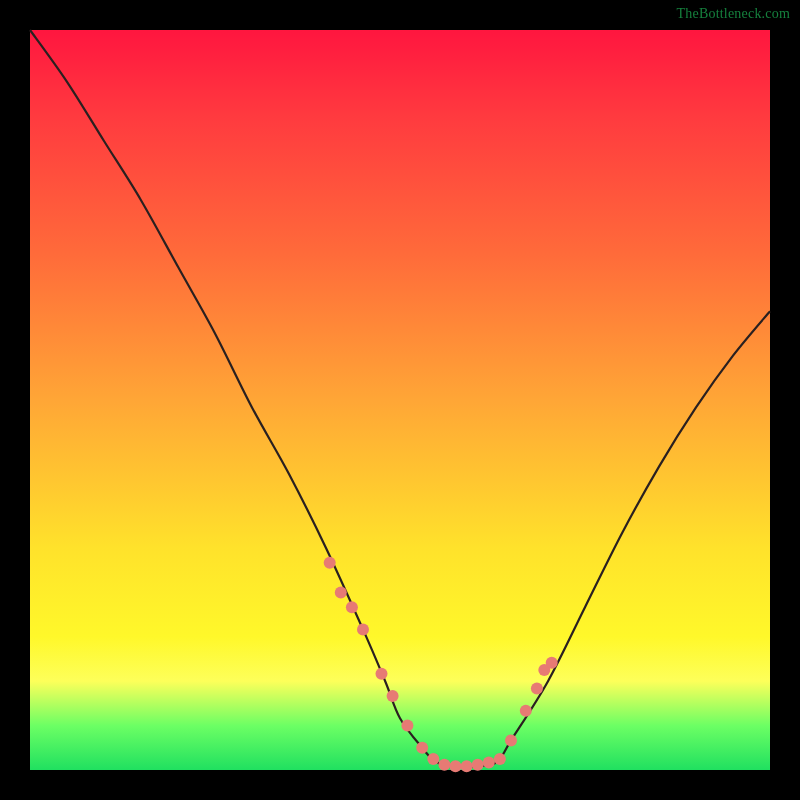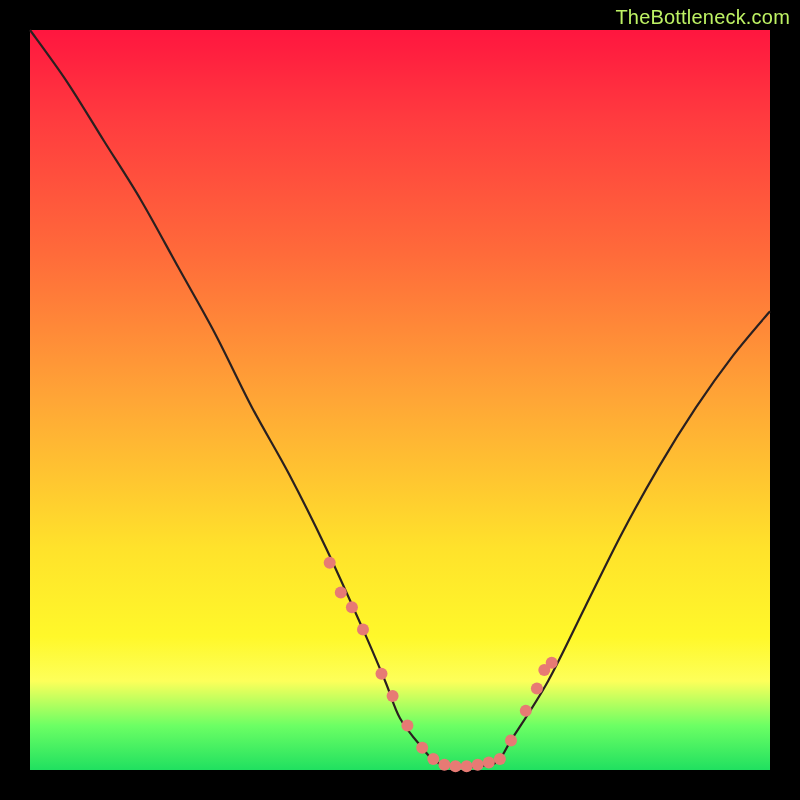--- a/index.html
+++ b/index.html
@@ -35,24 +35,25 @@
       #ffe22b 70%,
       #fff82a 82%,
       #fdff5a 88%,
       #6cff64 94%,
       #20e060 100%);
   }
   .watermark {
     position: absolute;
     top: 6px;
     right: 10px;
-    color: #bef264;
-    font-size: 20px;
+    color: #15803d;
+    font-size: 14px;
     font-weight: 500;
     letter-spacing: 0.2px;
+    font-family: Liberation Serif, serif;
   }
   svg.curve {
     position: absolute;
     left: 0; top: 0;
     width: 740px; height: 740px;
     overflow: visible;
   }
   .curve-path {
     fill: none;
     stroke: #2a2020;

